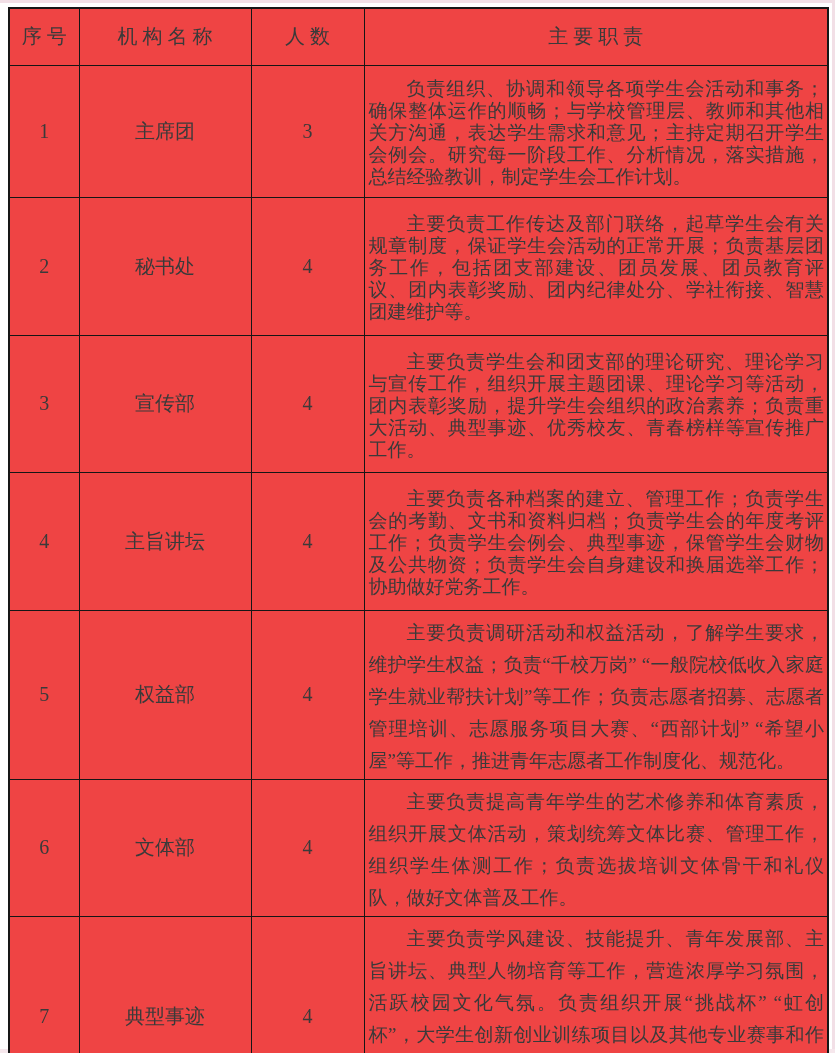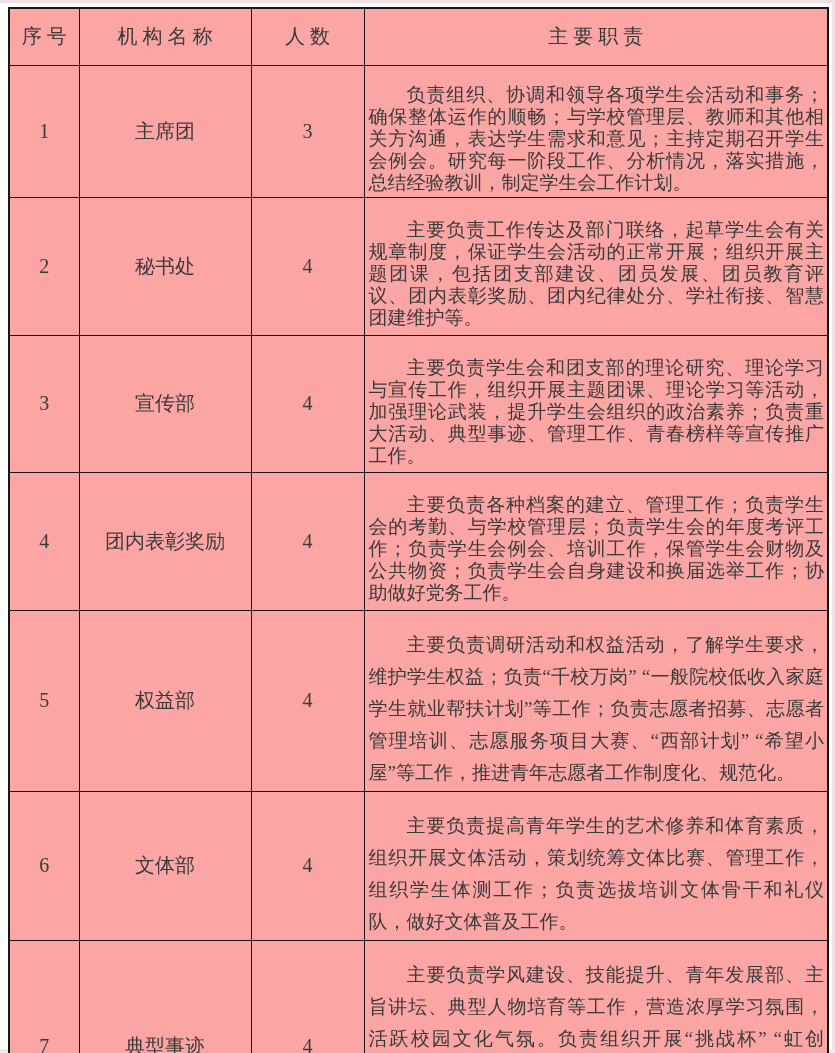--- a/index.html
+++ b/index.html
@@ -31,37 +31,37 @@
     left: 8px; top: 7px;
     width: 819px;
     border-collapse: collapse;
     table-layout: fixed;
     border: 2px solid #161616;
     color: #3a3a3a;
   }
   table.org-table td, table.org-table th {
     border: 1.5px solid #161616;
     font-weight: normal;
-    background: #fca5a5;
+    background: #ef4444;
   }
   .cell-center {
     text-align: center;
     vertical-align: middle;
     font-size: 20px;
   }
   th.header-cell {
     text-align: center;
     vertical-align: middle;
     font-size: 20px;
   }
   td.duties-cell {
     text-align: justify;
     vertical-align: middle;
     font-size: 19px;
-    padding: 18px 3px 2px 4px;
+    padding: 6px 3px 2px 4px;
     text-indent: 2em;
   }
   tr.lh-sm td.duties-cell { line-height: 22px; }
   tr.lh-lg td.duties-cell { line-height: 32px; }
   tr.row-header { height: 57px; }
   tr.row-1 { height: 132px; }
   tr.row-2 { height: 138px; }
   tr.row-3 { height: 137px; }
   tr.row-4 { height: 138px; }
   tr.row-5 { height: 162px; }
@@ -95,35 +95,35 @@
         <td class="cell-center">1</td>
         <td class="cell-center">主席团</td>
         <td class="cell-center">3</td>
         <td class="duties-cell">负责组织、协调和领导各项学生会活动和事务；确保整体运作的顺畅；与学校管理层、教师和其他相关方沟通，表达学生需求和意见；主持定期召开学生会例会。研究每一阶段工作、分析情况，落实措施，总结经验教训，制定学生会工作计划。</td>
       </tr>
 
       <tr class="row-2 lh-sm">
         <td class="cell-center">2</td>
         <td class="cell-center">秘书处</td>
         <td class="cell-center">4</td>
-        <td class="duties-cell">主要负责工作传达及部门联络，起草学生会有关规章制度，保证学生会活动的正常开展；组织开展主题团课，包括团支部建设、团员发展、团员教育评议、团内表彰奖励、团内纪律处分、学社衔接、智慧团建维护等。</td>
+        <td class="duties-cell">主要负责工作传达及部门联络，起草学生会有关规章制度，保证学生会活动的正常开展；负责基层团务工作，包括团支部建设、团员发展、团员教育评议、团内表彰奖励、团内纪律处分、学社衔接、智慧团建维护等。</td>
       </tr>
 
       <tr class="row-3 lh-sm">
         <td class="cell-center">3</td>
         <td class="cell-center">宣传部</td>
         <td class="cell-center">4</td>
-        <td class="duties-cell">主要负责学生会和团支部的理论研究、理论学习与宣传工作，组织开展主题团课、理论学习等活动，加强理论武装，提升学生会组织的政治素养；负责重大活动、典型事迹、管理工作、青春榜样等宣传推广工作。</td>
+        <td class="duties-cell">主要负责学生会和团支部的理论研究、理论学习与宣传工作，组织开展主题团课、理论学习等活动，团内表彰奖励，提升学生会组织的政治素养；负责重大活动、典型事迹、优秀校友、青春榜样等宣传推广工作。</td>
       </tr>
 
       <tr class="row-4 lh-sm">
         <td class="cell-center">4</td>
-        <td class="cell-center">团内表彰奖励</td>
+        <td class="cell-center">主旨讲坛</td>
         <td class="cell-center">4</td>
-        <td class="duties-cell">主要负责各种档案的建立、管理工作；负责学生会的考勤、与学校管理层；负责学生会的年度考评工作；负责学生会例会、培训工作，保管学生会财物及公共物资；负责学生会自身建设和换届选举工作；协助做好党务工作。</td>
+        <td class="duties-cell">主要负责各种档案的建立、管理工作；负责学生会的考勤、文书和资料归档；负责学生会的年度考评工作；负责学生会例会、典型事迹，保管学生会财物及公共物资；负责学生会自身建设和换届选举工作；协助做好党务工作。</td>
       </tr>
 
       <tr class="row-5 lh-lg">
         <td class="cell-center">5</td>
         <td class="cell-center">权益部</td>
         <td class="cell-center">4</td>
         <td class="duties-cell">主要负责调研活动和权益活动，了解学生要求，维护学生权益；负责“千校万岗” “一般院校低收入家庭学生就业帮扶计划”等工作；负责志愿者招募、志愿者管理培训、志愿服务项目大赛、“西部计划” “希望小屋”等工作，推进青年志愿者工作制度化、规范化。</td>
       </tr>
 
       <tr class="row-6 lh-lg">

